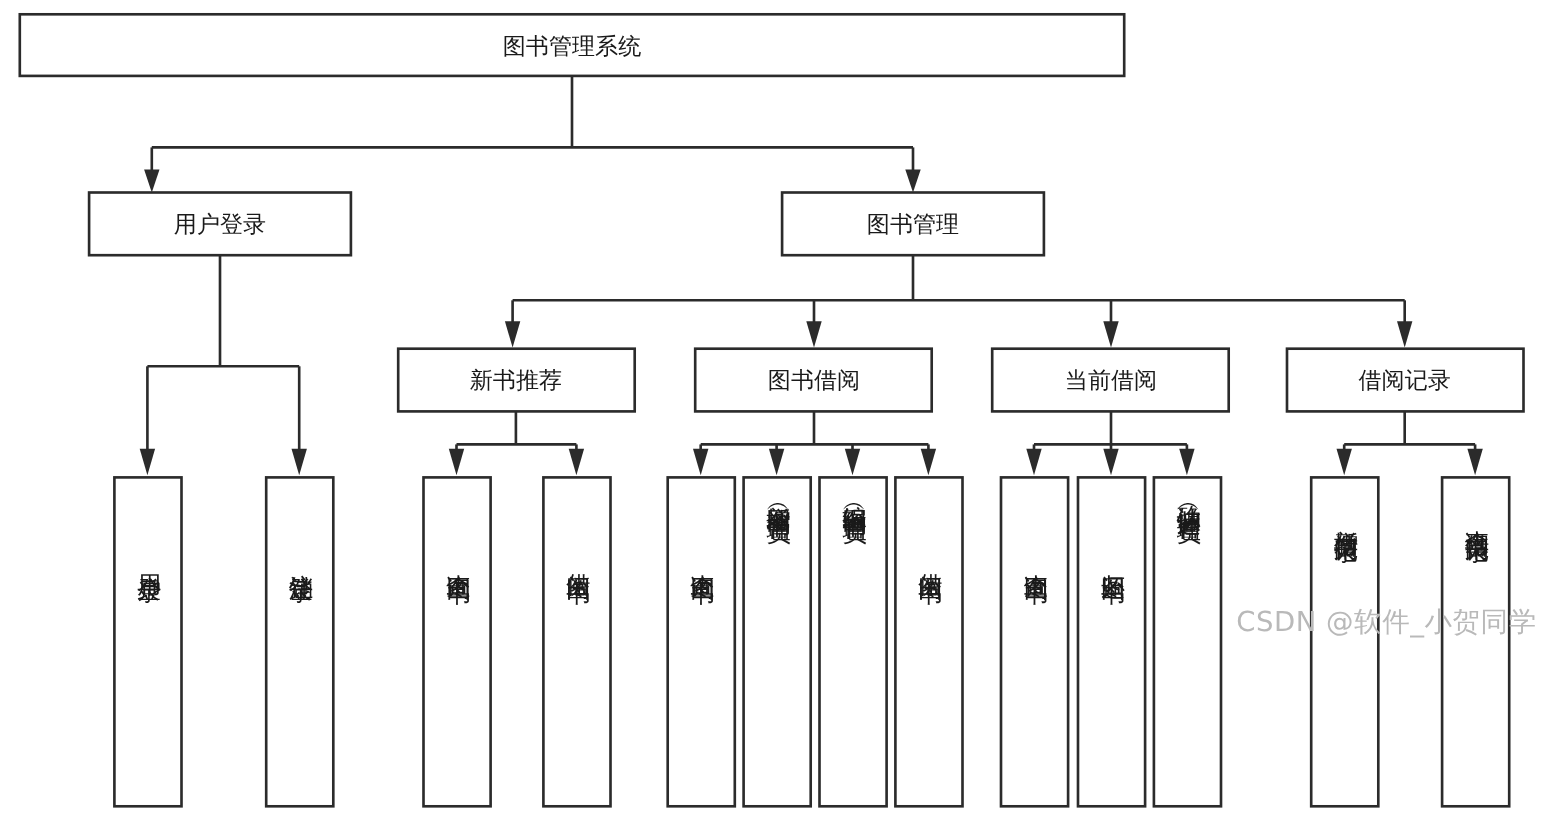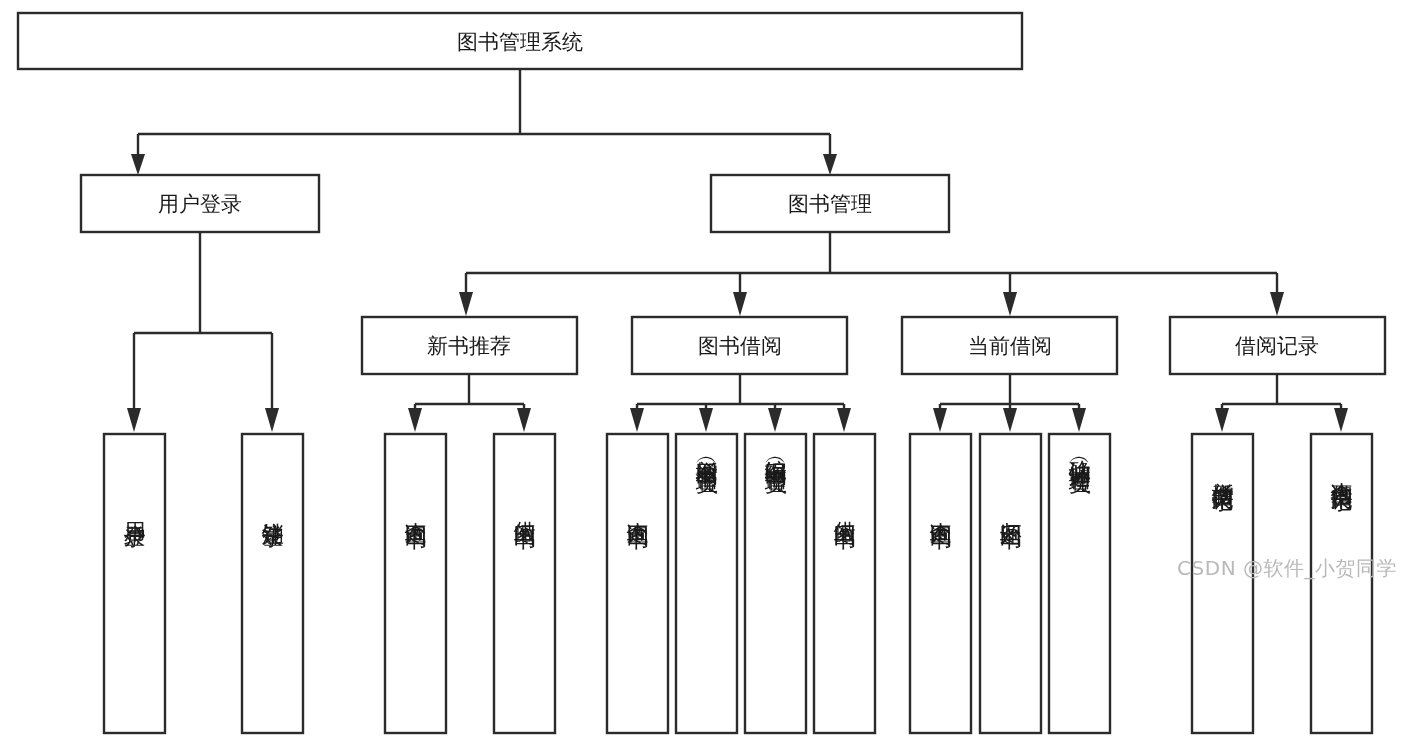--- a/index.html
+++ b/index.html
@@ -64,21 +64,21 @@
     color: #1a1a1a;
     letter-spacing: 2px;
     white-space: nowrap;
     text-align: left;
   }
   .watermark {
     position: absolute;
     right: 8px;
     bottom: 6px;
     font-family: "DejaVu Sans", "Liberation Sans", sans-serif;
-    font-size: 20px;
+    font-size: 25px;
     color: #b9b9b9;
     white-space: nowrap;
     letter-spacing: 0.5px;
   }
 </style>
 </head>
 <body>
 
 <div id="diagram-root">
 

